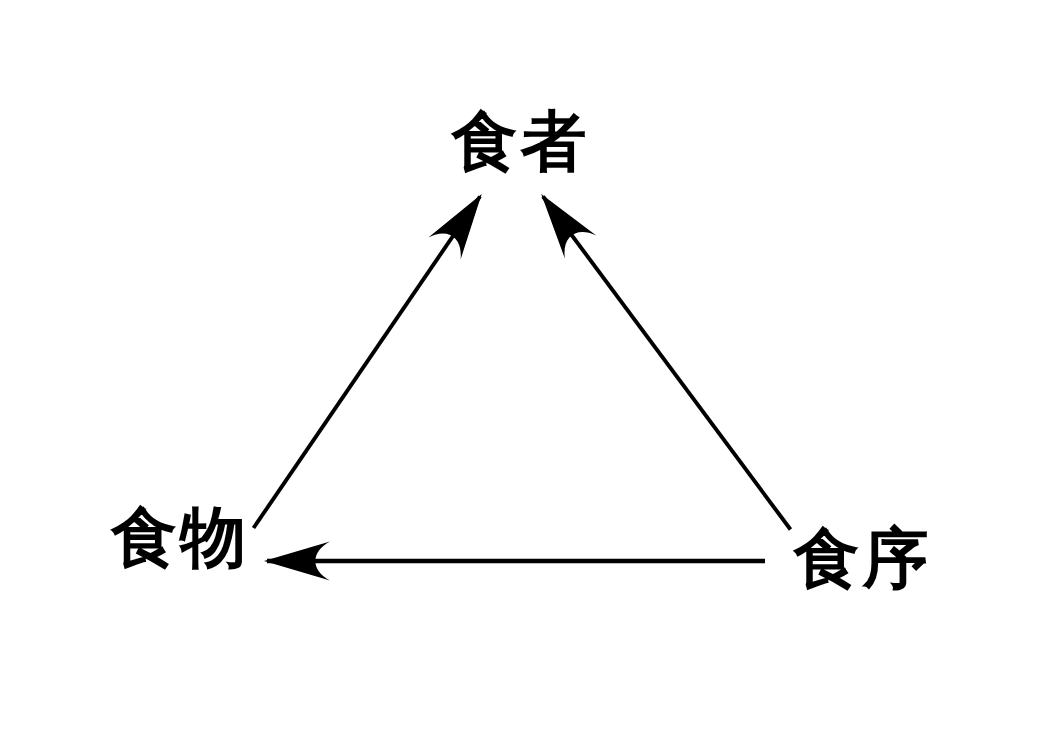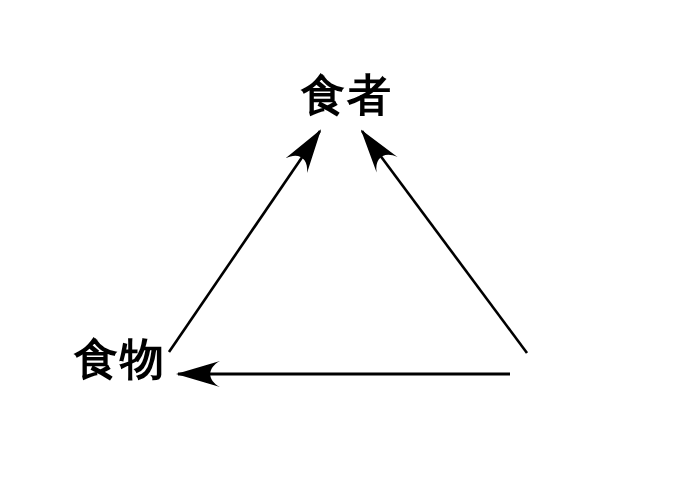--- a/index.html
+++ b/index.html
@@ -53,14 +53,15 @@
 
     <line x1="527" y1="353" x2="362" y2="131" stroke="#000000" stroke-width="2.6" marker-end="url(#head)"></line>
 
     <line x1="510" y1="374" x2="178" y2="374" stroke="#000000" stroke-width="3" marker-end="url(#head)"></line>
   </svg>
 
   <div id="label-eater" class="node-label">食者</div>
 
   <div id="label-food" class="node-label">食物</div>
 
+  <div id="label-order" class="node-label">食序</div>
 
 </div>
 
 </body></html>

